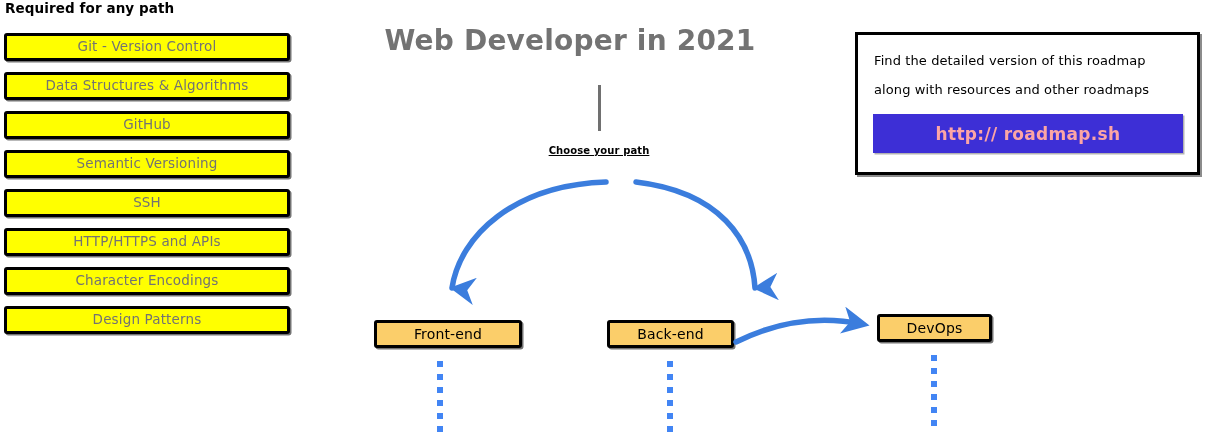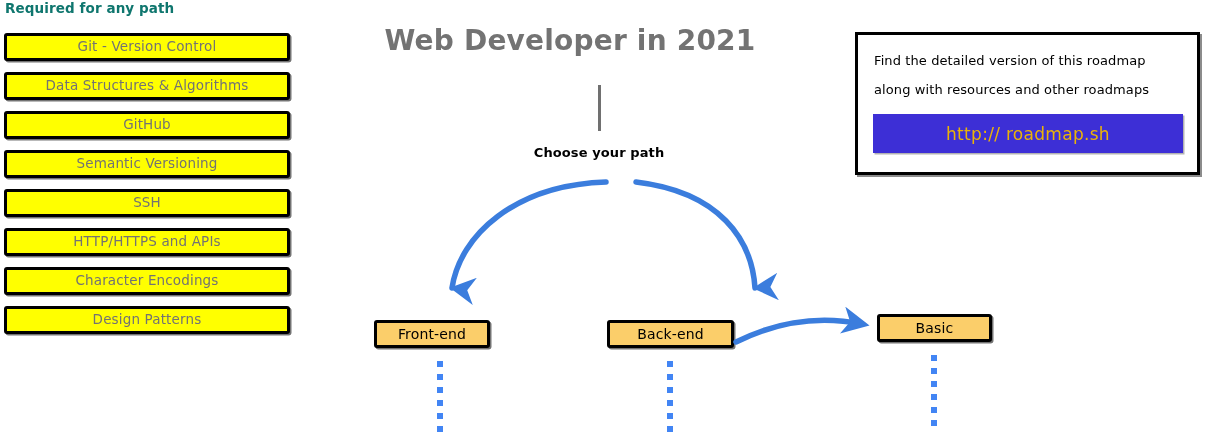--- a/index.html
+++ b/index.html
@@ -26,21 +26,21 @@
     top: 0px;
     width: 300px;
     height: 436px;
   }
   #required-heading {
     position: absolute;
     left: 5px;
     top: 0px;
     font-size: 13.5px;
     font-weight: bold;
-    color: #0f766e;
+    color: #000000;
     letter-spacing: 0.1px;
     white-space: nowrap;
   }
   #required-list {
     position: absolute;
     left: 4px;
     top: 33px;
     width: 286px;
   }
   .req-item {
@@ -92,25 +92,26 @@
     width: 3px;
     height: 46px;
     background: #707070;
   }
   #choose-path-label {
     position: absolute;
     left: 0px;
     top: 145px;
     width: 598px;
     text-align: center;
-    font-size: 13px;
+    font-size: 10px;
     font-weight: bold;
     color: #000000;
     letter-spacing: 0.1px;
     white-space: nowrap;
+    text-decoration: underline;
   }
   #branch-svg {
     position: absolute;
     left: 0px;
     top: 160px;
     width: 620px;
     height: 170px;
   }
 
   
@@ -125,21 +126,21 @@
     align-items: center;
     justify-content: center;
     box-shadow: 1.5px 1.5px 0 rgba(0,0,0,0.55);
   }
   .path-node-label {
     font-size: 14px;
     color: #000000;
     white-space: nowrap;
     letter-spacing: 0.15px;
   }
-  #node-frontend { left: 374px; top: 320px; width: 116px; }
+  #node-frontend { left: 374px; top: 320px; width: 148px; }
   #node-backend  { left: 607px; top: 320px; width: 127px; }
   #node-devops   { left: 877px; top: 314px; width: 115px; }
 
   .dotted-trail {
     position: absolute;
     width: 6px;
   }
   .dotted-trail i {
     display: block;
     width: 6px;
@@ -189,22 +190,22 @@
     width: 310px;
     height: 39px;
     background: #3D2FD6;
     display: flex;
     align-items: center;
     justify-content: center;
     box-shadow: 1.5px 1.5px 0 rgba(0,0,0,0.3);
   }
   #roadmap-button-label {
     font-size: 17px;
-    font-weight: normal;
-    color: #eab308;
+    font-weight: bold;
+    color: #fca5a5;
     letter-spacing: 0.3px;
     white-space: nowrap;
   }
 </style>
 </head>
 <body>
 
 <div id="canvas">
 
   <div id="required-section">
@@ -256,21 +257,21 @@
     </svg>
   </div>
 
   <div class="path-node" id="node-frontend">
     <span class="path-node-label">Front-end</span>
   </div>
   <div class="path-node" id="node-backend">
     <span class="path-node-label">Back-end</span>
   </div>
   <div class="path-node" id="node-devops">
-    <span class="path-node-label">Basic</span>
+    <span class="path-node-label">DevOps</span>
   </div>
 
   <div class="dotted-trail" id="trail-frontend">
     <i></i>
       <i></i>
       <i></i>
       <i></i>
       <i></i>
       <i></i>
   </div>

